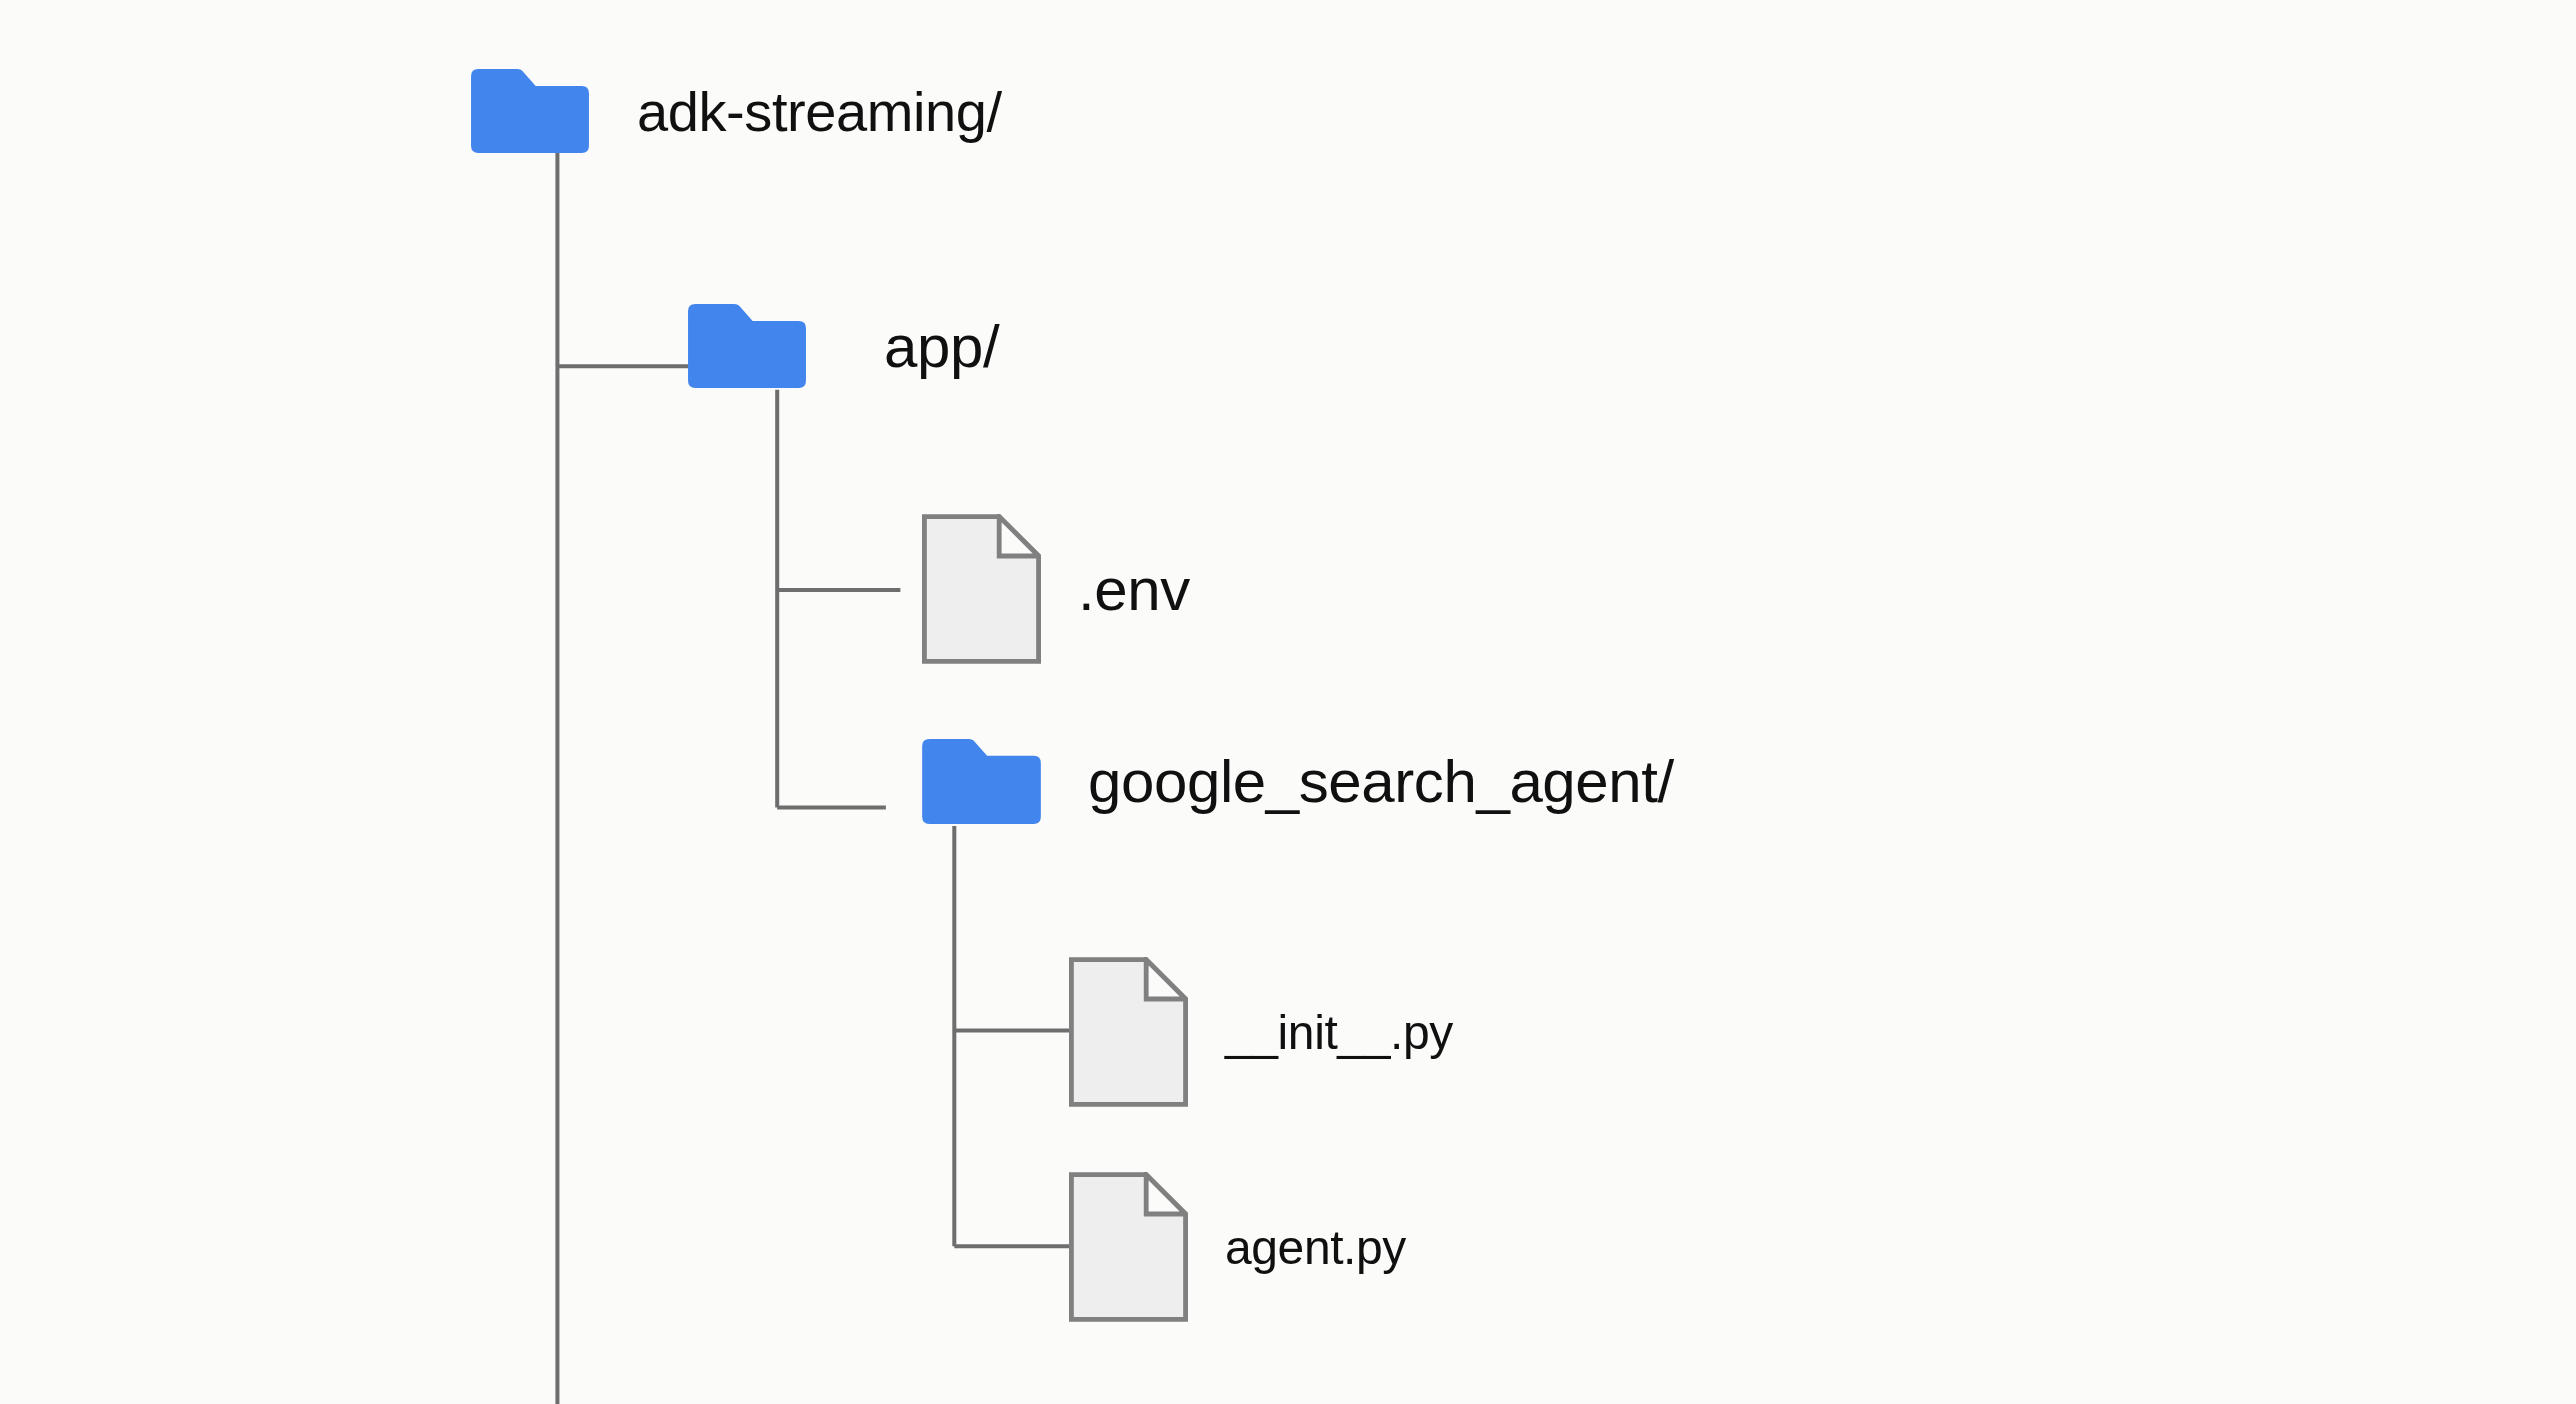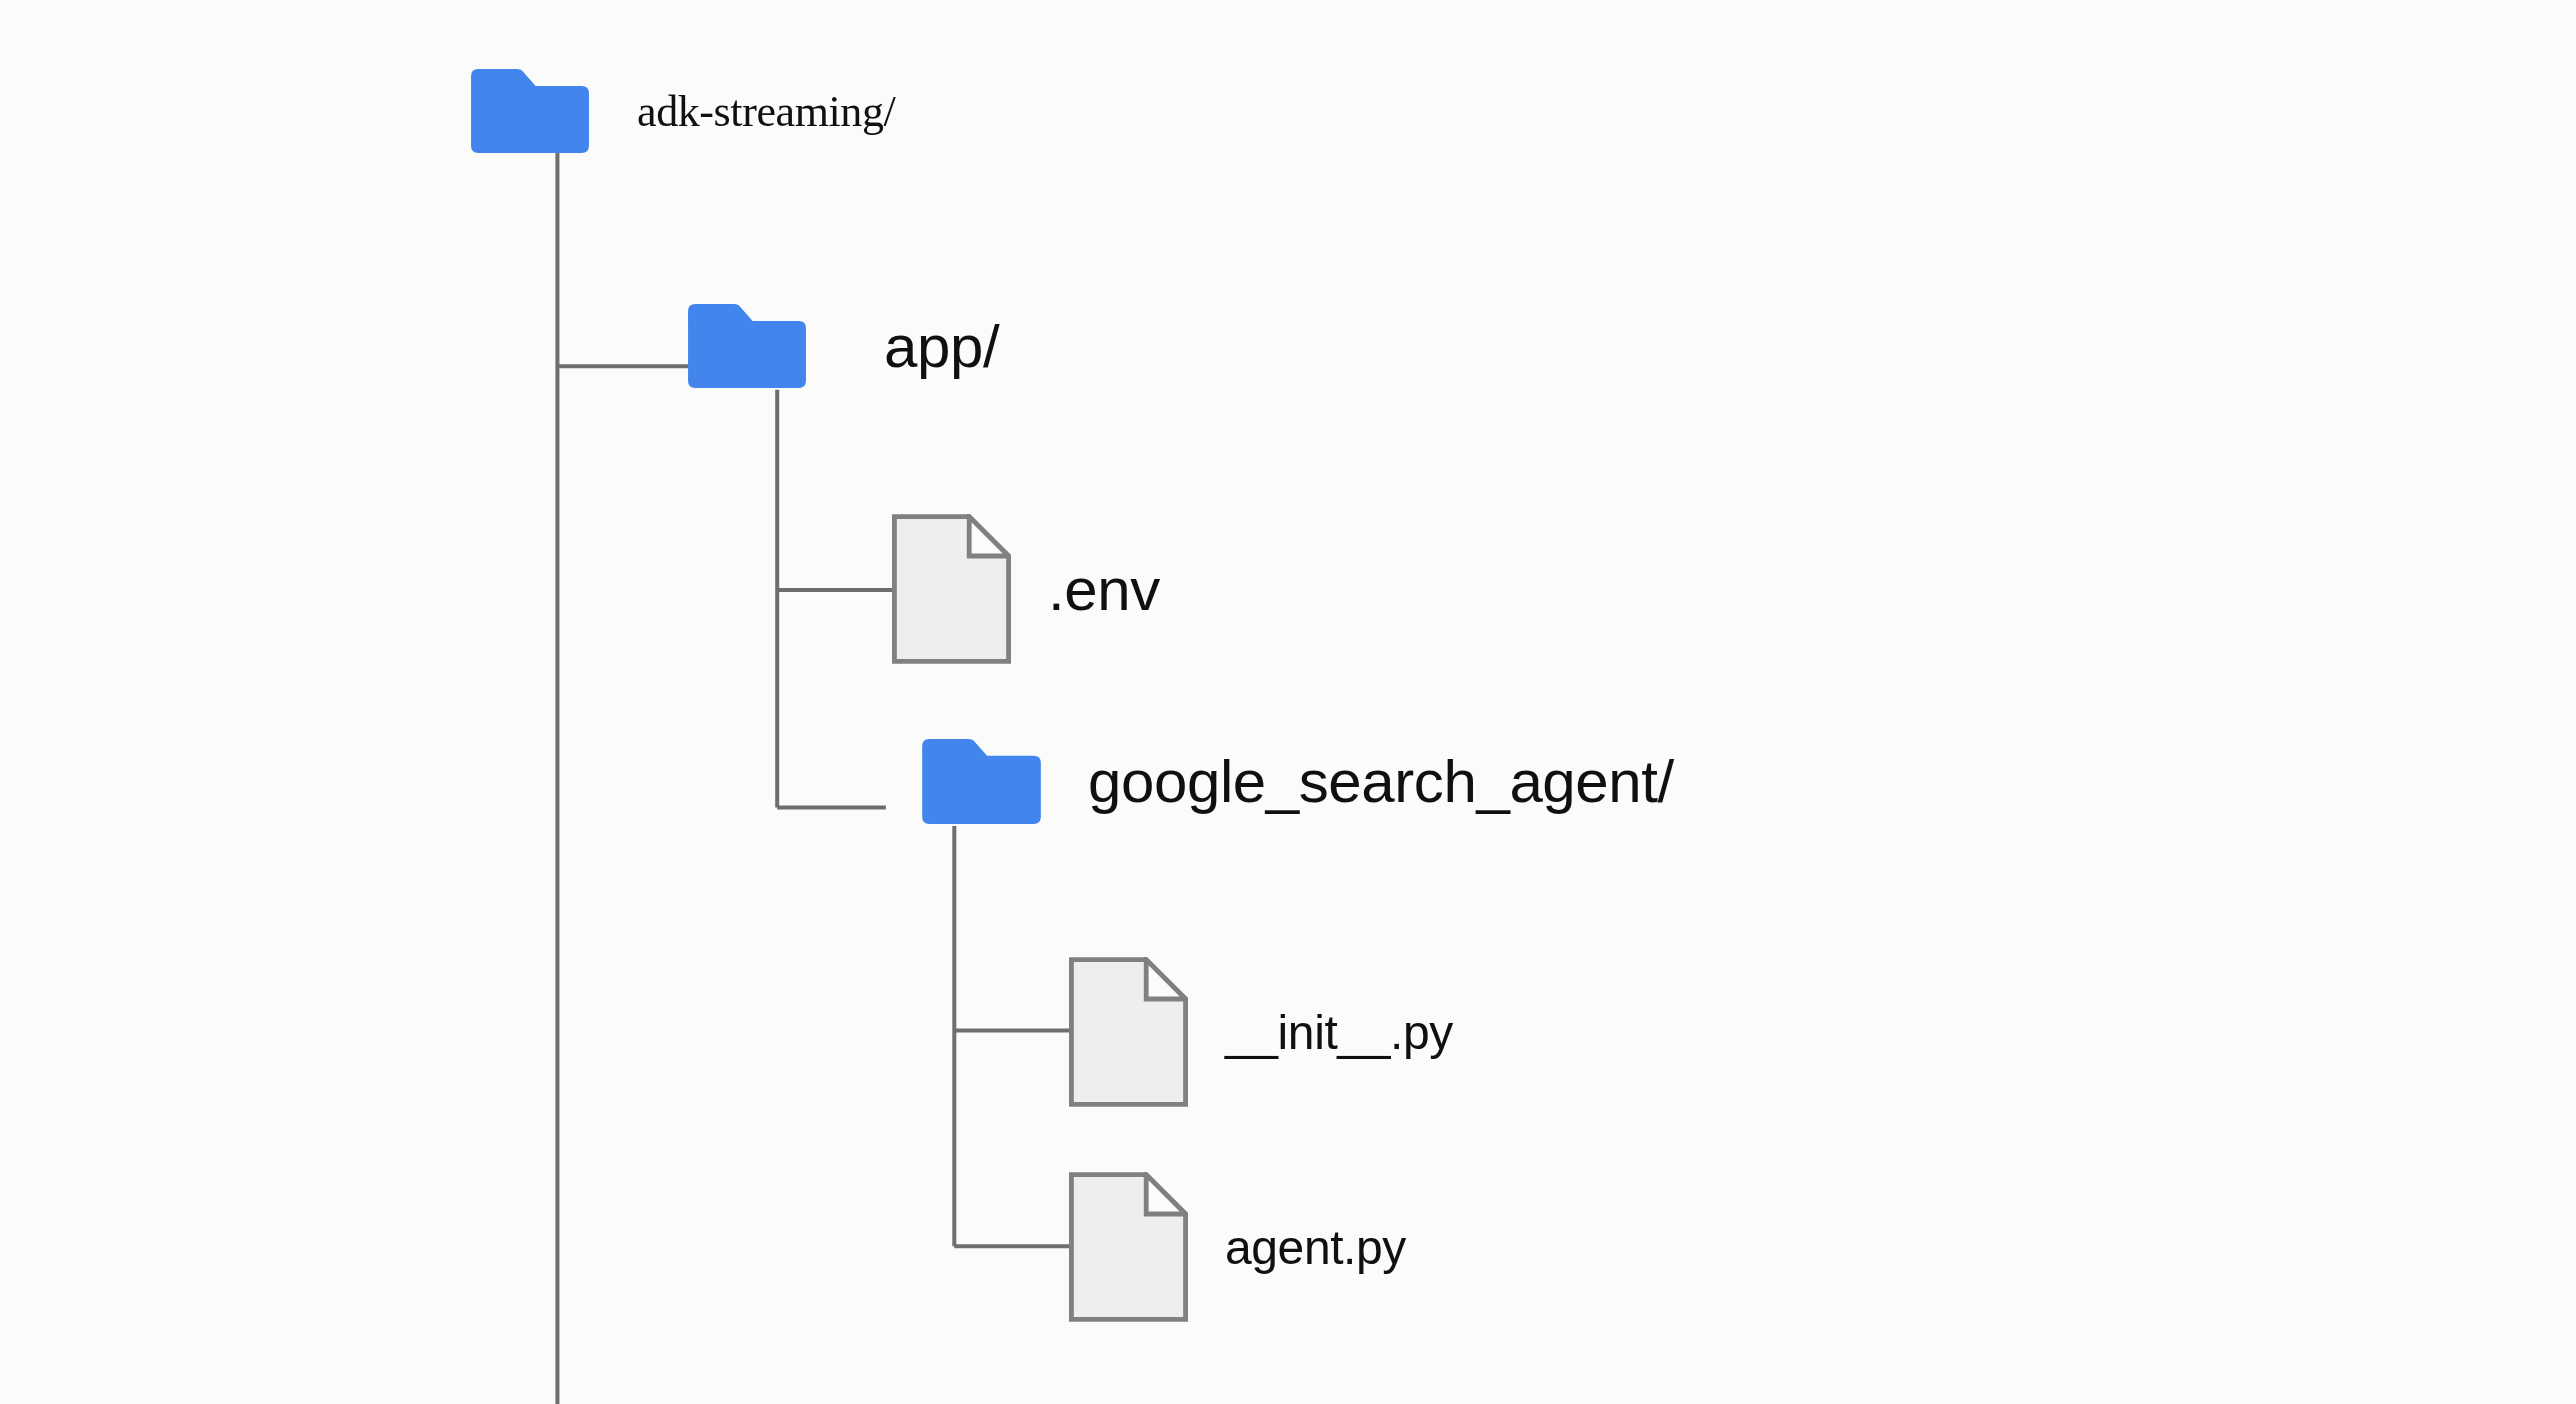--- a/index.html
+++ b/index.html
@@ -51,29 +51,29 @@
     color: #101010;
     font-family: "Liberation Sans", sans-serif;
     font-weight: 400;
     letter-spacing: -0.4px;
   }
 
   
   
   .node.d0            { left: 471px; top: 69px; }
   .node.d0 .node-icon { width: 118px; height: 84px; }
-  .node.d0 .node-label{ font-size: 44px; margin-left: 48px; font-family: Liberation Serif, serif; }
+  .node.d0 .node-label{ font-size: 56px; margin-left: 48px; }
 
   
   .node.d1            { left: 688px; top: 304px; gap: 28px; }
   .node.d1 .node-icon { width: 118px; height: 84px; }
   .node.d1 .node-label{ font-size: 60px; margin-left: 50px; }
 
   
-  .node.d2            { left: 892px; top: 514px; }
+  .node.d2            { left: 922px; top: 514px; }
   .node.d2 .node-icon { width: 119px; height: 150px; }
   .node.d2 .node-label{ font-size: 60px; margin-left: 37px; }
 
   .node.d2.is-folder            { left: 886px; top: 739px; padding-left: 36px; }
   .node.d2.is-folder .node-icon { width: 119px; height: 85px; }
   .node.d2.is-folder .node-label{ font-size: 60px; margin-left: 47px; }
 
   
   .node.d3            { left: 1069px; top: 957px; }
   .node.d3 .node-icon { width: 119px; height: 150px; }

